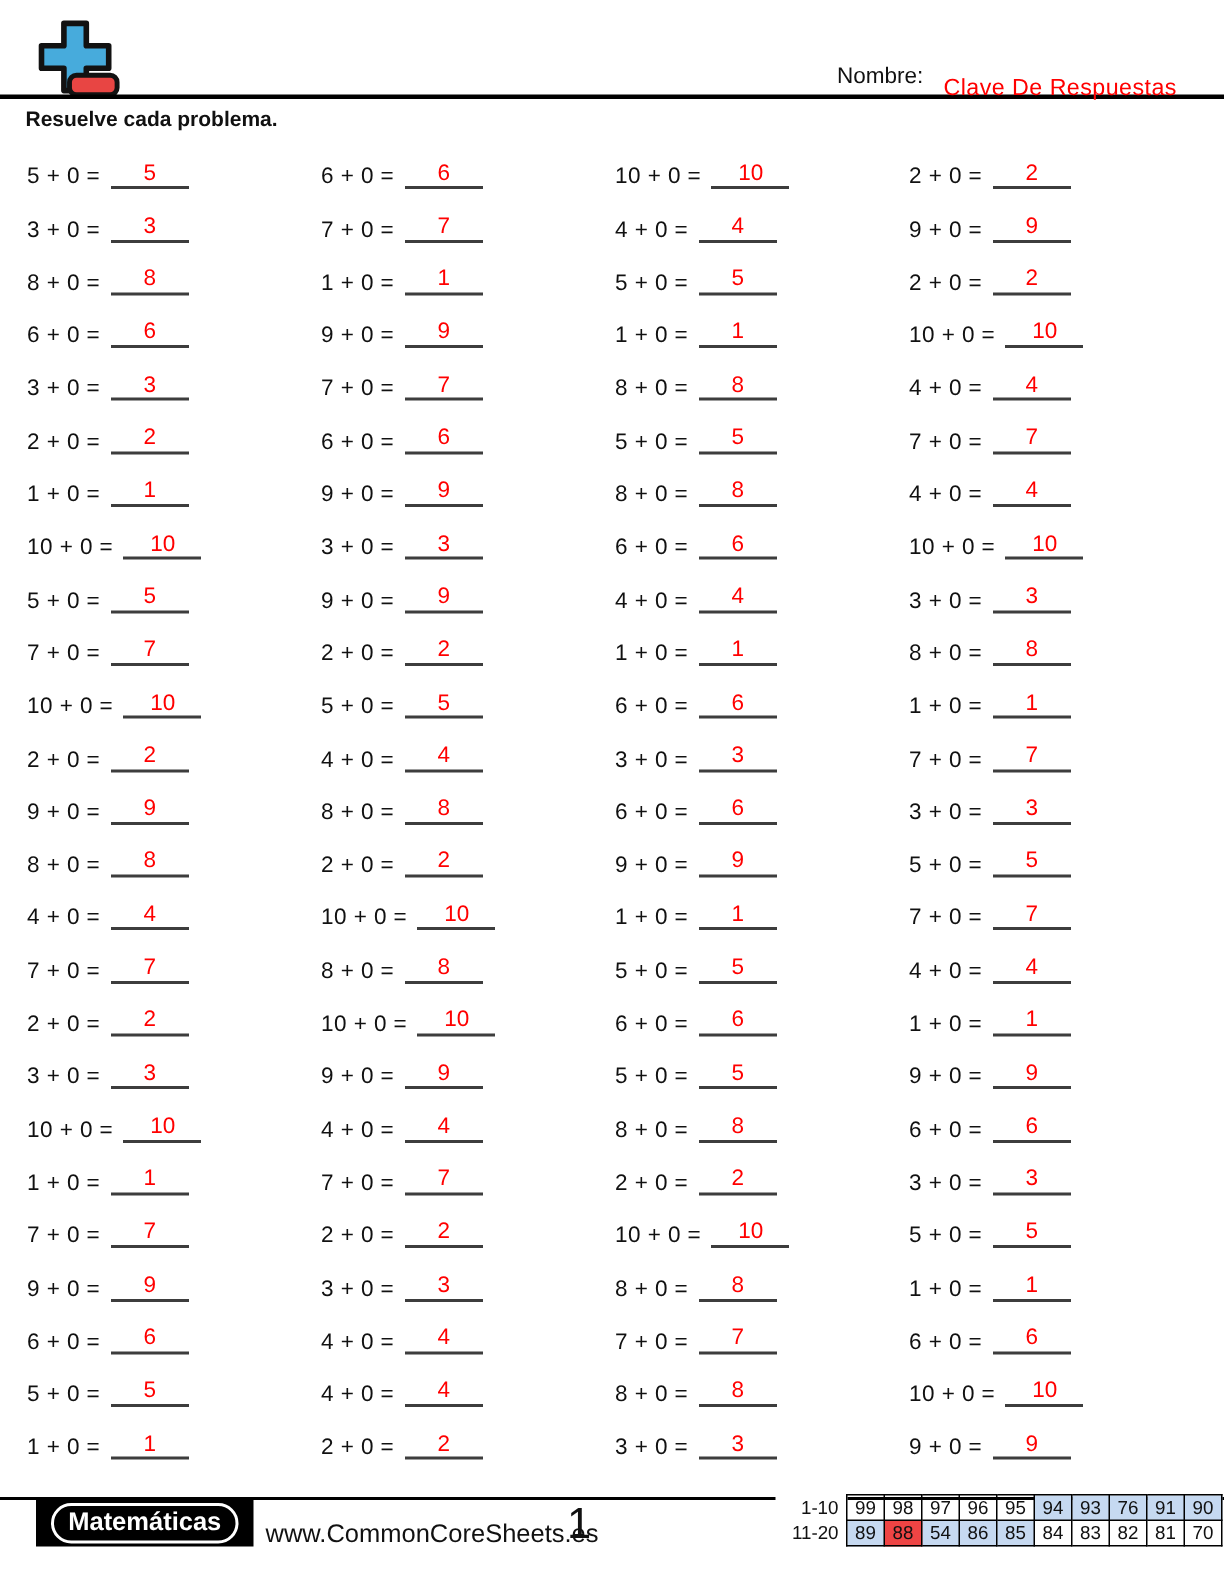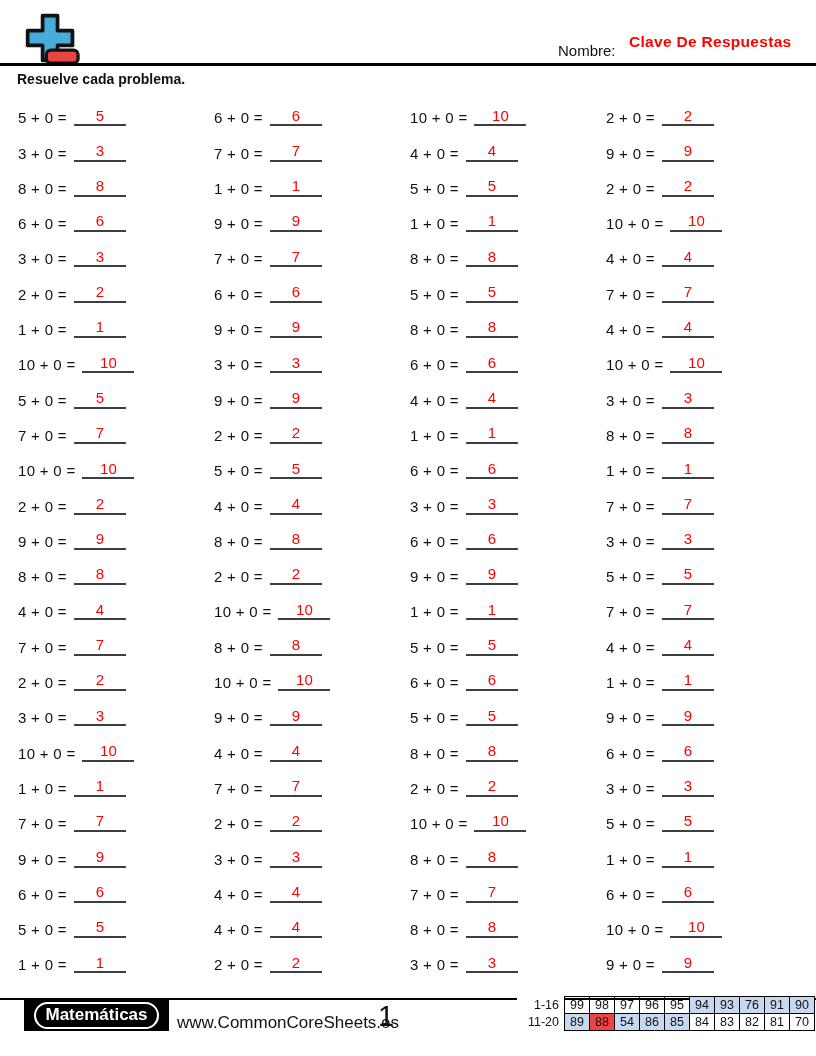--- a/index.html
+++ b/index.html
@@ -10,21 +10,21 @@
     font-family:"Liberation Sans", sans-serif; color:#111;
   }
   
   .logo { position:absolute; left:20px; top:10px; }
   .header-rule { position:absolute; left:0; top:63px; width:816px; height:3px; background:#000; }
   .page-title {
     position:absolute; top:38px; left:336px; transform:translateX(-50%);
     font-size:19px; white-space:nowrap;
   }
   .name-label { position:absolute; top:42px; left:558px; font-size:15px; }
-  .name-value { position:absolute; top:33px; left:629px; font-size:15.5px; font-weight:bold; letter-spacing:.3px; }
+  .name-value { position:absolute; top:50px; left:629px; font-size:15.5px; font-weight:normal; letter-spacing:.3px; }
   .instruction { position:absolute; top:71px; left:17px; font-size:14px; font-weight:bold; }
   
   .problems-grid {
     position:absolute; top:96px; left:18px; width:790px;
     display:grid; grid-template-columns:repeat(4, 196px); grid-auto-rows:35.3px;
   }
   .problem { display:flex; align-items:flex-end; gap:7px; font-size:15px; padding-bottom:5px; }
   .expr { white-space:nowrap; letter-spacing:.3px; }
   .answer-blank {
     display:inline-block; width:52px; border-bottom:2px solid #3d3d3d;
@@ -472,21 +472,21 @@
 
   <div class="footer-rule"></div>
   <div class="subject-badge">
     <span class="badge-pill">Matemáticas</span>
   </div>
   <div class="website">www.CommonCoreSheets.es</div>
   <div class="page-number">1</div>
   <table class="score-table">
       <tbody>
         <tr>
-          <td class="score-label">1-16</td>
+          <td class="score-label">1-10</td>
           <td>99</td>
           <td>98</td>
           <td>97</td>
           <td>96</td>
           <td>95</td>
           <td style="background: rgb(198, 217, 241);">94</td>
           <td style="background: rgb(198, 217, 241);">93</td>
           <td style="background: rgb(198, 217, 241);">76</td>
           <td style="background: rgb(198, 217, 241);">91</td>
           <td style="background: rgb(198, 217, 241);">90</td>

